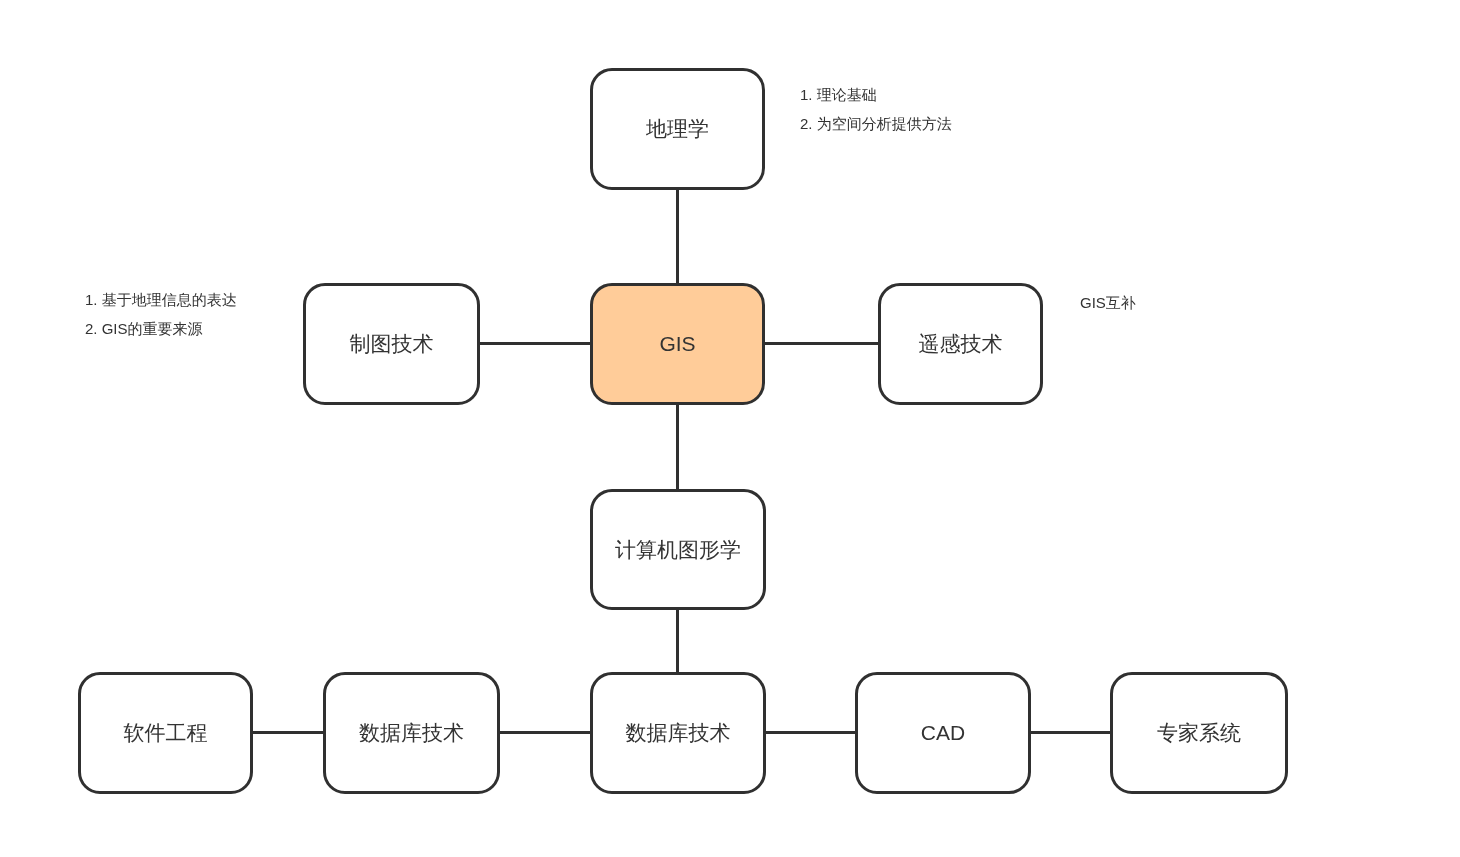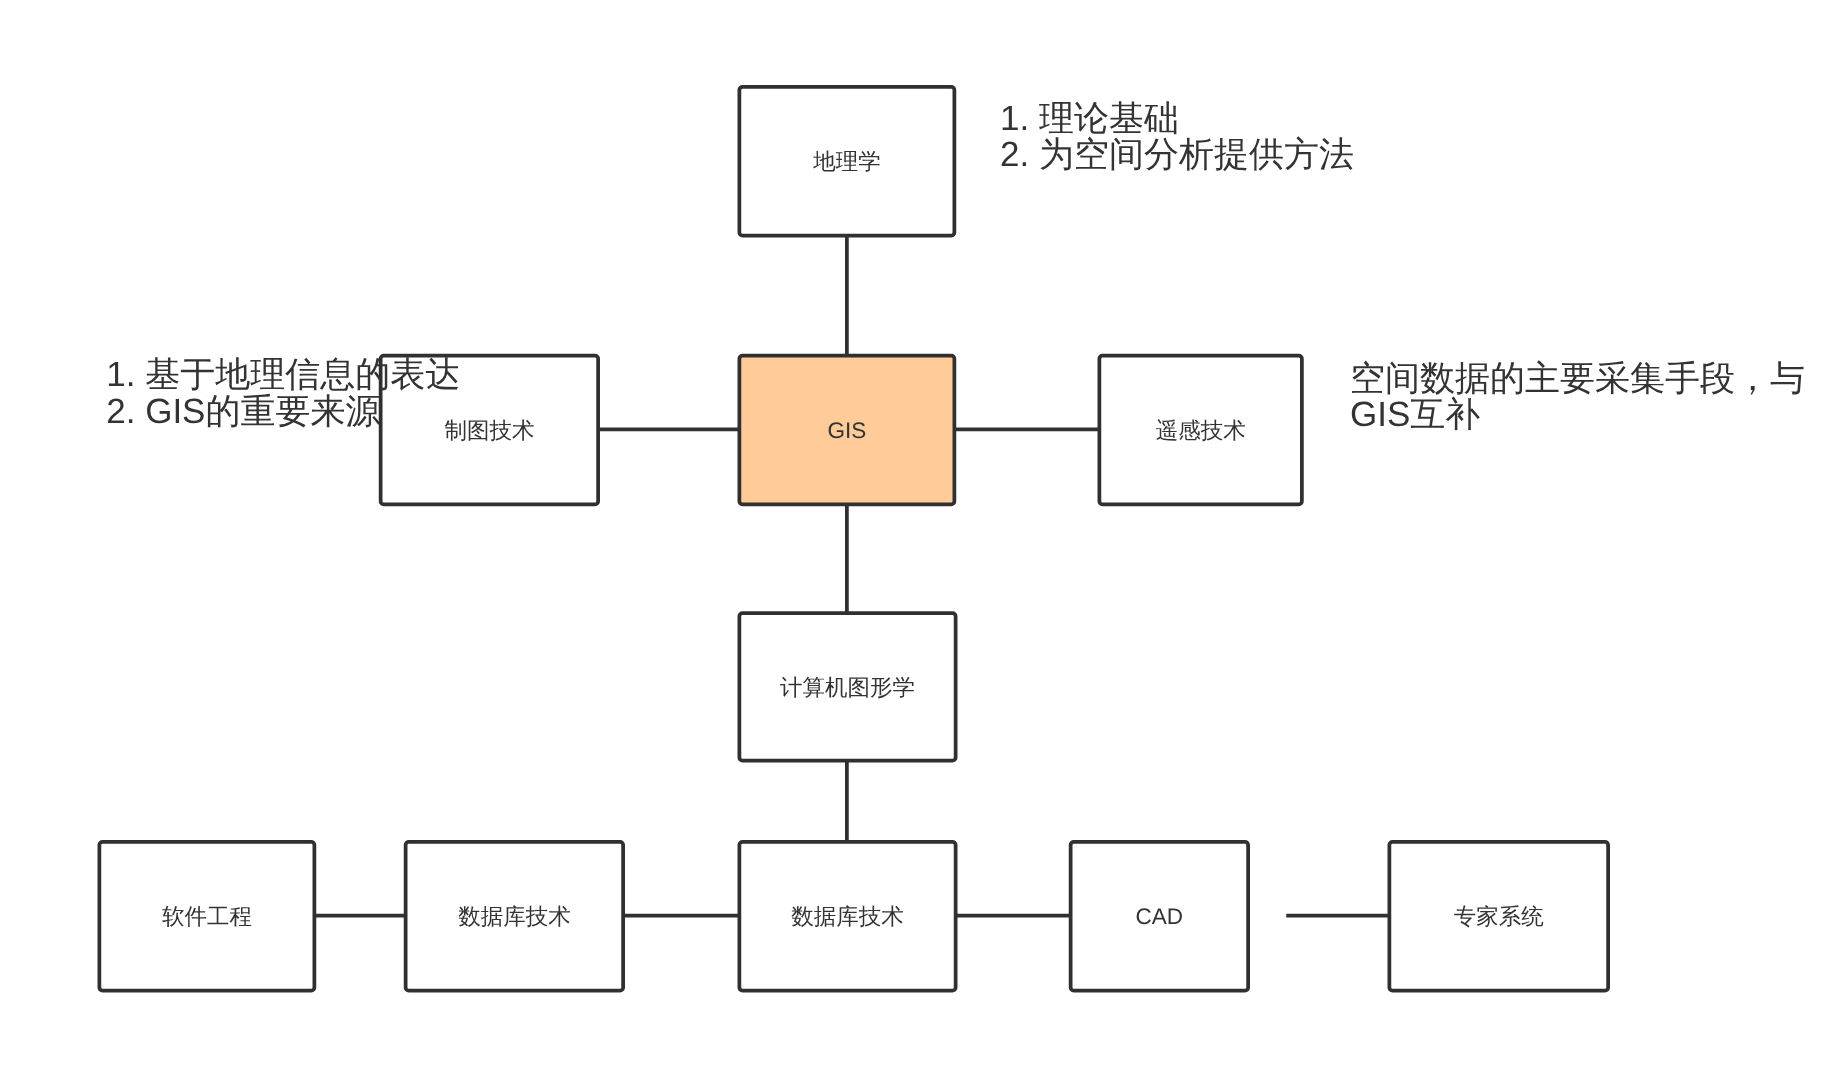--- a/index.html
+++ b/index.html
@@ -14,41 +14,41 @@
     height: 857px;
     background: #ffffff;
     overflow: hidden;
     color: #333333;
   }
   .node {
     position: absolute;
     box-sizing: border-box;
     background: #ffffff;
     border: 3px solid #303030;
-    border-radius: 4px;
+    border-radius: 22px;
     display: flex;
     align-items: center;
     justify-content: center;
-    font-size: 18px;
+    font-size: 21px;
     color: #333333;
     text-align: center;
     cursor: default;
   }
   .node.gis-node { background: #ffcc99; }
 
   
   #n-geography        { left: 590px;  top: 68px;  width: 175px; height: 122px; }
   #n-cartography      { left: 303px;  top: 283px; width: 177px; height: 122px; }
   #n-gis              { left: 590px;  top: 283px; width: 175px; height: 122px; text-align: center; }
   #n-remote-sensing   { left: 878px;  top: 283px; width: 165px; height: 122px; }
   #n-computer-science { left: 590px;  top: 489px; width: 176px; height: 121px; }
   #n-software-eng     { left: 78px;   top: 672px; width: 175px; height: 122px; }
   #n-database         { left: 323px;  top: 672px; width: 177px; height: 122px; }
   #n-graphics         { left: 590px;  top: 672px; width: 176px; height: 122px; }
-  #n-cad              { left: 855px;  top: 672px; width: 145px; height: 122px; }
+  #n-cad              { left: 855px;  top: 672px; width: 176px; height: 122px; }
   #n-expert-system    { left: 1110px; top: 672px; width: 178px; height: 122px; }
 
   .edge {
     position: absolute;
     background: #303030;
   }
   .edge.h { height: 3px; }
   .edge.v { width: 3px; }
 
   
@@ -57,21 +57,21 @@
   #e-gis-remote  { left: 764px;  top: 342px; width: 115px; }
   #e-gis-cs      { left: 676px;  top: 404px; height: 87px; }
   #e-cs-graphics { left: 676px;  top: 609px; height: 65px; }
   #e-sw-db       { left: 252px;  top: 731px; width: 72px;  }
   #e-db-graphics { left: 499px;  top: 731px; width: 92px;  }
   #e-graphics-cad{ left: 765px;  top: 731px; width: 91px;  }
   #e-cad-expert  { left: 1029px; top: 731px; width: 82px;  }
 
   .note {
     position: absolute;
-    font-size: 28px;
+    font-size: 15px;
     line-height: 29px;
     color: #333333;
     white-space: nowrap;
   }
   #note-geography      { left: 800px;  top: 80px;  }
   #note-cartography    { left: 38px;   top: 285px; margin-left: 47px; }
   #note-remote-sensing { left: 1080px; top: 288px; }
 </style>
 </head>
 <body>
@@ -121,17 +121,16 @@
 
   <div class="note" id="note-geography">
     <div>1. 理论基础</div>
     <div>2. 为空间分析提供方法</div>
   </div>
   <div class="note" id="note-cartography">
     <div>1. 基于地理信息的表达</div>
     <div>2. GIS的重要来源</div>
   </div>
   <div class="note" id="note-remote-sensing">
-    <div>空间数据的主要采集手段，与</div>
     <div>GIS互补</div>
   </div>
 
 </div>
 
 </body></html>

